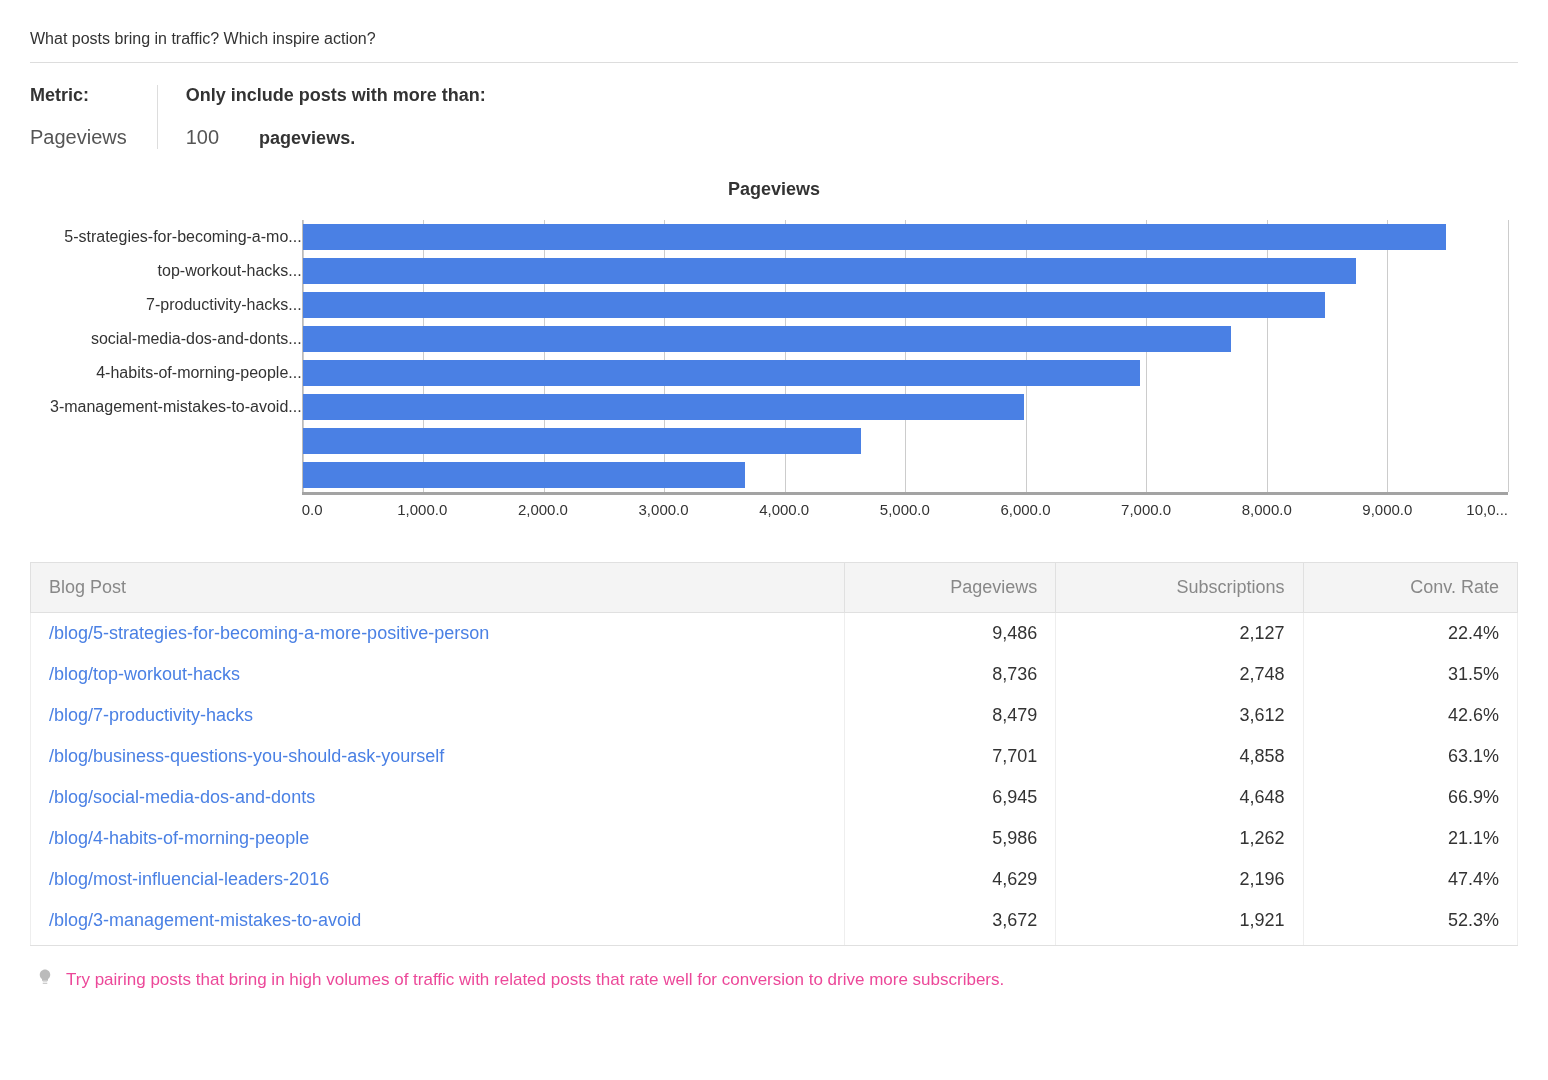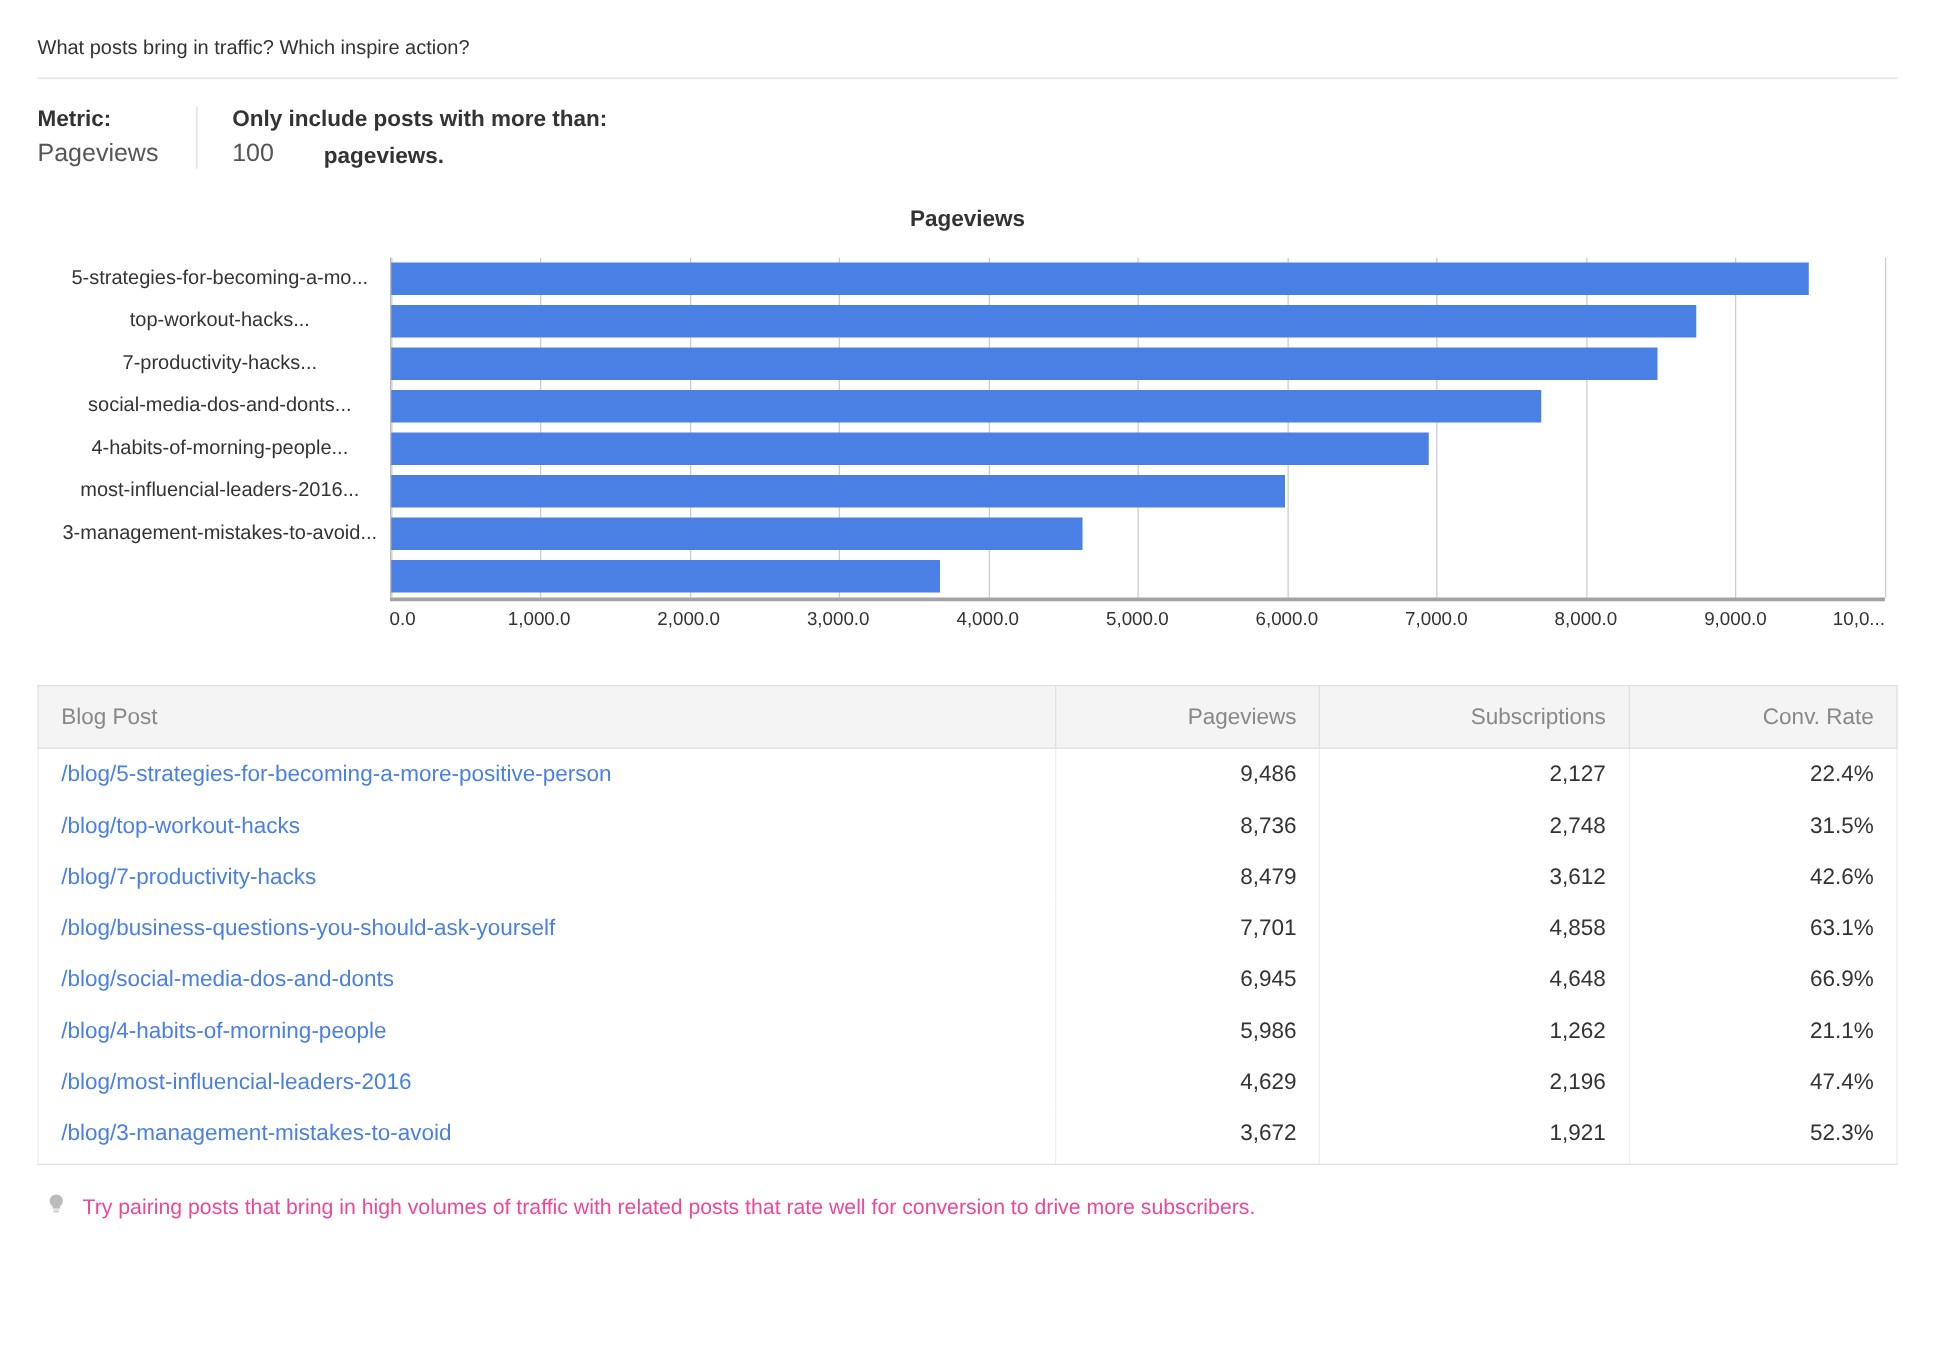--- a/index.html
+++ b/index.html
@@ -27,21 +27,21 @@
     padding: 0 30px 0 0;
   }
   .control-block.second {
     border-left: 1px solid #ddd;
     padding-left: 28px;
   }
   .control-label {
     font-size: 18px;
     font-weight: 700;
     color: #333;
-    margin-bottom: 6px;
+    margin-bottom: 20px;
   }
   .control-value-row {
     display: flex;
     align-items: flex-end;
     gap: 40px;
   }
   .control-value {
     font-size: 20px;
     color: #555;
   }
@@ -58,22 +58,21 @@
     margin: 10px 0 20px 0;
   }
   .chart-wrap {
     display: flex;
     padding: 0 10px 0 20px;
     margin-bottom: 40px;
   }
   .y-labels {
     display: flex;
     flex-direction: column;
-    align-items: center;
-    padding-right: 10px;
+    align-items: flex-end;
     gap: 0;
   }
   .y-label {
     font-size: 16px;
     color: #333;
     height: 34px;
     line-height: 34px;
     white-space: nowrap;
   }
   .plot-col { flex: 1; position: relative; }
@@ -173,21 +172,20 @@
 
 <div class="chart-title">Pageviews</div>
 
 <div class="chart-wrap">
   <div class="y-labels" id="y-labels">
       <div class="y-label">5-strategies-for-becoming-a-mo...</div>
       <div class="y-label">top-workout-hacks...</div>
       <div class="y-label">7-productivity-hacks...</div>
       <div class="y-label">social-media-dos-and-donts...</div>
       <div class="y-label">4-habits-of-morning-people...</div>
-      <div class="y-label">most-influencial-leaders-2016...</div>
       <div class="y-label">3-management-mistakes-to-avoid...</div>
     </div>
   <div class="plot-col">
     <div class="plot" id="plot">
         <div class="grid" style="left: 0%;"></div>
         <div class="grid" style="left: 10%;"></div>
         <div class="grid" style="left: 20%;"></div>
         <div class="grid" style="left: 30%;"></div>
         <div class="grid" style="left: 40%;"></div>
         <div class="grid" style="left: 50%;"></div>

